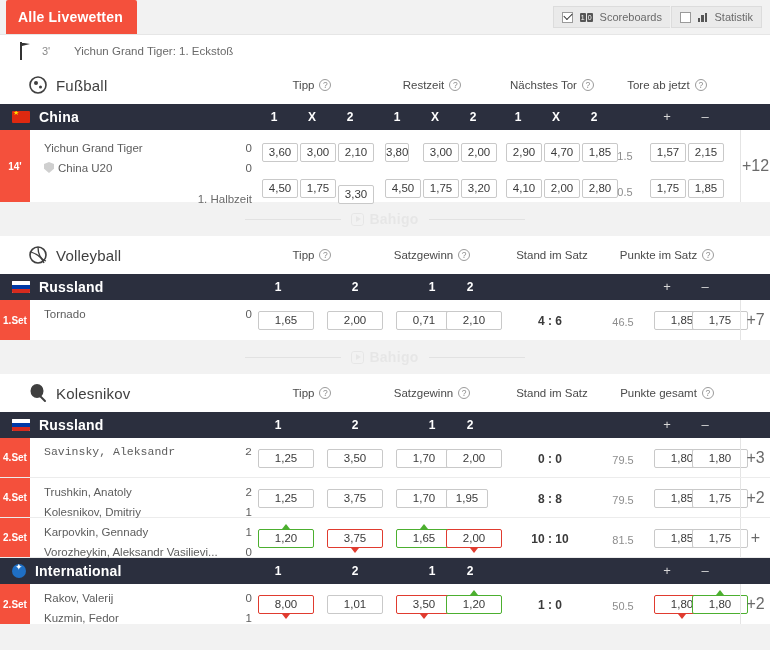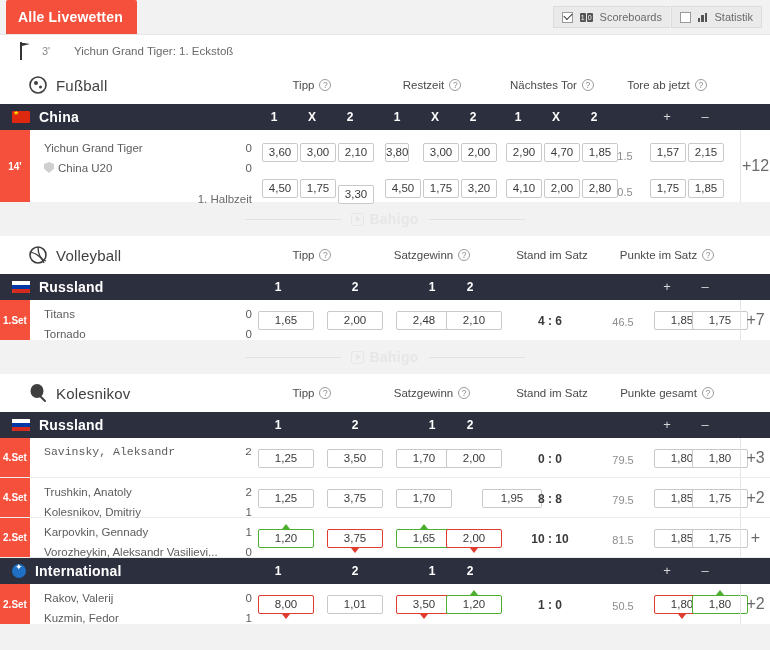--- a/index.html
+++ b/index.html
@@ -350,26 +350,25 @@
           <div class="hdr-cell" style="left: 258px; width: 40px;">1</div>
           <div class="hdr-cell" style="left: 335px; width: 40px;">2</div>
           <div class="hdr-cell" style="left: 412px; width: 40px;">1</div>
           <div class="hdr-cell" style="left: 450px; width: 40px;">2</div>
           <div class="hdr-cell sym" style="left: 647px; width: 40px;">+</div>
           <div class="hdr-cell sym" style="left: 685px; width: 40px;">–</div>
         </div>
         <div class="match" style="height: 40px;">
           <div class="live-badge">1.Set</div>
           <div class="teams" style="top: 4px;">
-            <div class="team-line"><span class="team-name">Titans</span><span class="team-score">0</span></div>
             <div class="team-line"><span class="team-name">Tornado</span><span class="team-score">0</span></div>
           </div>
           <div class="odd" style="left: 258px; top: 11px; width: 56px;">1,65</div>
           <div class="odd" style="left: 327px; top: 11px; width: 56px;">2,00</div>
-          <div class="odd" style="left: 396px; top: 11px; width: 56px;">2,48</div>
+          <div class="odd" style="left: 396px; top: 11px; width: 56px;">0,71</div>
           <div class="odd" style="left: 446px; top: 11px; width: 56px;">2,10</div>
           <div class="setscore" style="left: 505px; width: 90px; top: 14px;">4 : 6</div>
           <div class="hcap" style="left: 608px; width: 30px; top: 16px;">46.5</div>
           <div class="odd" style="left: 654px; top: 11px; width: 56px;">1,85</div>
           <div class="odd" style="left: 692px; top: 11px; width: 56px;">1,75</div>
           <div class="more">+7</div>
         </div>
       </div>
       <div class="divider">
         <span class="ln"></span>
@@ -435,21 +434,21 @@
         </div>
         <div class="match" style="height: 40px;">
           <div class="live-badge">4.Set</div>
           <div class="teams" style="top: 4px;">
             <div class="team-line"><span class="team-name">Trushkin, Anatoly</span><span class="team-score">2</span></div>
             <div class="team-line"><span class="team-name">Kolesnikov, Dmitriy</span><span class="team-score">1</span></div>
           </div>
           <div class="odd" style="left: 258px; top: 11px; width: 56px;">1,25</div>
           <div class="odd" style="left: 327px; top: 11px; width: 56px;">3,75</div>
           <div class="odd" style="left: 396px; top: 11px; width: 56px;">1,70</div>
-          <div class="odd" style="left: 446px; top: 11px; width: 60px; margin-left: 36px;">1,95</div>
+          <div class="odd" style="left: 446px; top: 11px; width: 42px;">1,95</div>
           <div class="setscore" style="left: 505px; width: 90px; top: 14px;">8 : 8</div>
           <div class="hcap" style="left: 608px; width: 30px; top: 16px;">79.5</div>
           <div class="odd" style="left: 654px; top: 11px; width: 56px;">1,85</div>
           <div class="odd" style="left: 692px; top: 11px; width: 56px;">1,75</div>
           <div class="more">+2</div>
         </div>
         <div class="match" style="height: 40px;">
           <div class="live-badge">2.Set</div>
           <div class="teams" style="top: 4px;">
             <div class="team-line"><span class="team-name">Karpovkin, Gennady</span><span class="team-score">1</span></div>

